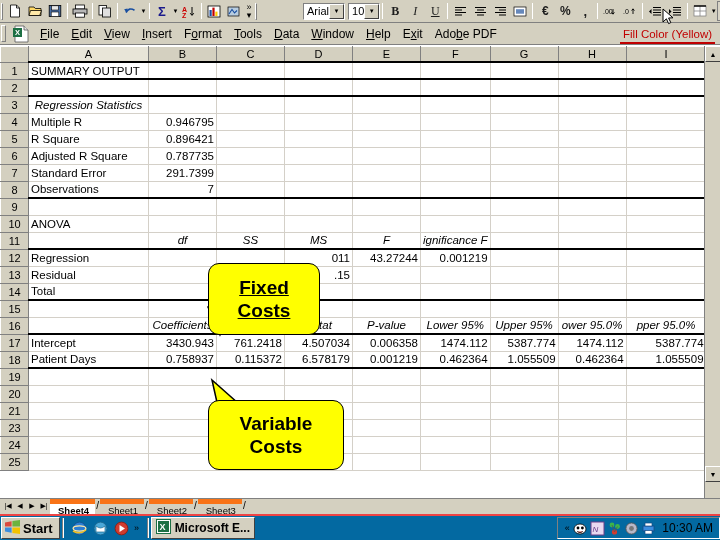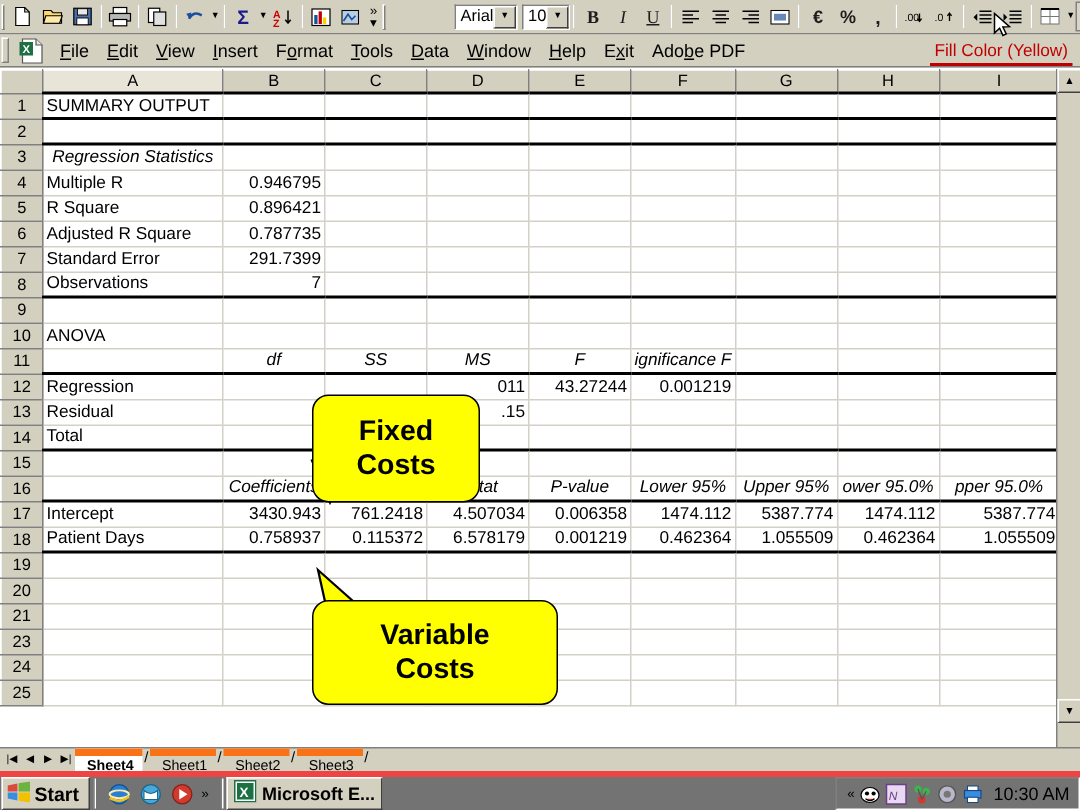--- a/index.html
+++ b/index.html
@@ -112,21 +112,21 @@
     border-radius:11px; color:#000; font-weight:bold;
     font-size:19px; line-height:23px; text-align:center;
     display:flex; flex-direction:column; align-items:center; justify-content:center;
     z-index:40;
   }
   .tail { position:absolute; z-index:39; }
 
   
   .taskbar {
     position:absolute; left:0; bottom:0; width:720px; height:26px;
-    background:#737373; border-top:4px solid #ef4444; z-index:70;
+    background:#0369a1; border-top:2px solid #ef4444; z-index:70;
     display:flex; align-items:center;
   }
   .startbtn {
     height:22px; margin-left:1px; background:#d4d0c0; display:flex;
     align-items:center; padding:0 6px 0 3px;
     border:1px solid #fff; border-right-color:#404040; border-bottom-color:#404040;
     font-weight:bold; font-size:13px; color:#000;
   }
   .ql { display:flex; align-items:center; padding:0 3px; height:22px; }
   .qlicon { width:17px; height:17px; margin:0 2px; position:relative; }
@@ -711,29 +711,29 @@
   </div>
 
   <div class="vscroll">
     <div class="sbtn">▲</div>
     <div style="position:absolute;bottom:16px;width:16px;" class="sbtn">▼</div>
   </div>
 
   <svg class="tail" style="left:190px; top:255px; width:130px; height:100px;">
     <polygon points="30,80 18,52 46,46" fill="#ffff00" stroke="#000" stroke-width="1.5"></polygon>
   </svg>
-  <div class="callout" style="left:208px; top:263px; width:112px; height:72px;">
+  <div class="callout" style="left:208px; top:263px; width:112px; height:72px;text-decoration:underline;">
     <span>Fixed</span>
     <span>Costs</span>
   </div>
 
   <svg class="tail" style="left:190px; top:370px; width:140px; height:60px;">
     <polygon points="22,10 58,42 30,46" fill="#ffff00" stroke="#000" stroke-width="1.5"></polygon>
   </svg>
-  <div class="callout" style="left:208px; top:400px; width:164px; height:70px;">
+  <div class="callout" style="left:208px; top:400px; width:136px; height:70px;">
     <span>Variable</span>
     <span>Costs</span>
   </div>
 
   <div class="tabbar">
     <div class="navbtns">
       <div class="navb">|◀</div>
       <div class="navb">◀</div>
       <div class="navb">▶</div>
       <div class="navb">▶|</div>

